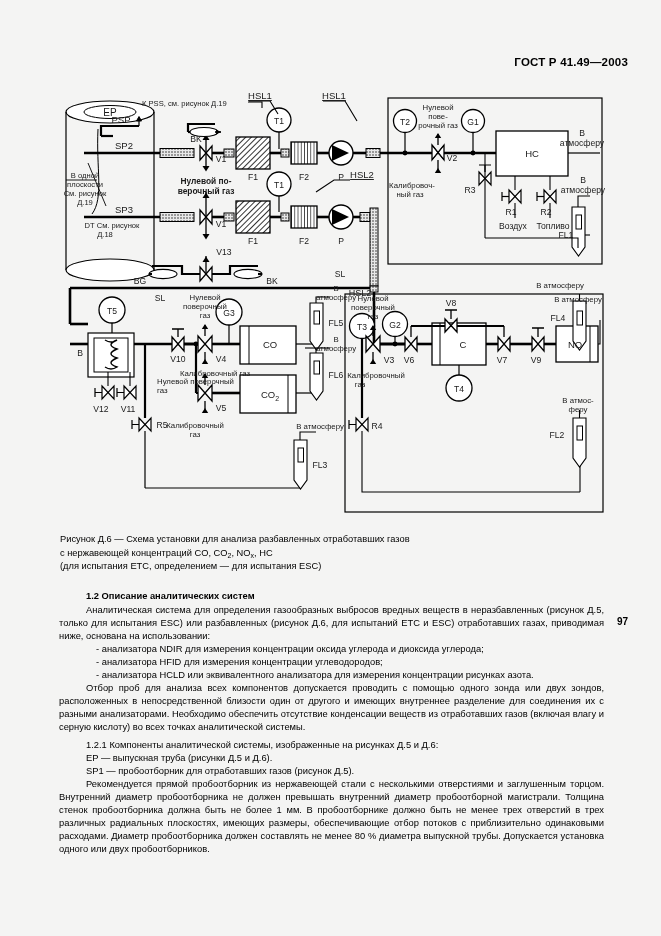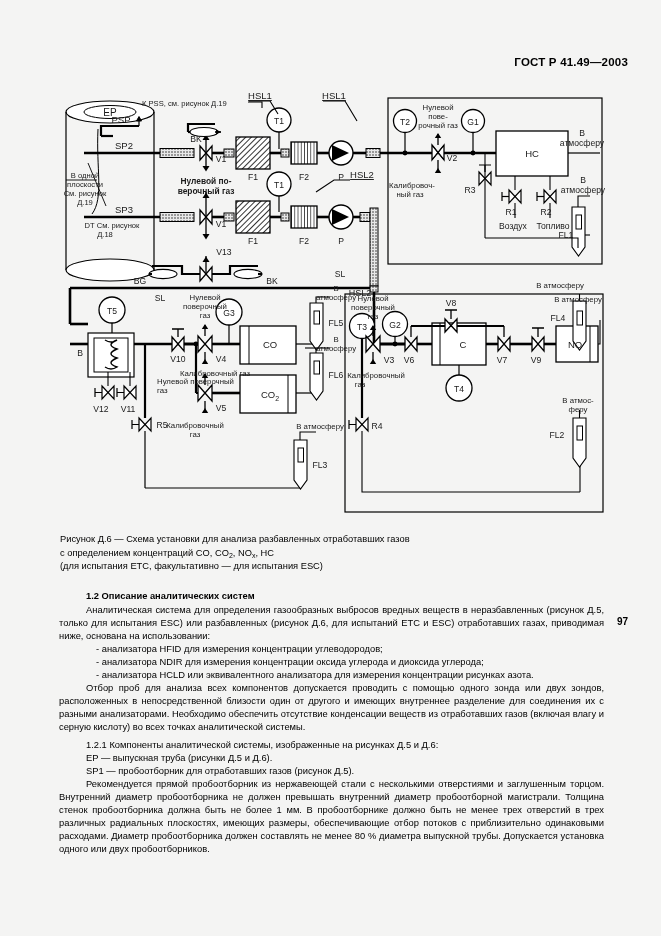--- a/index.html
+++ b/index.html
@@ -548,30 +548,30 @@
       <text x="578" y="214">В атмосферу</text>
       <text x="578" y="315">В атмос-</text>
       <text x="578" y="324">феру</text>
       <text x="560" y="200">В атмосферу</text>
     </g>
   </svg>
   </div>
 
   <div class="caption">
     <div>Рисунок Д.6 — Схема установки для анализа разбавленных отработавших газов</div>
-    <div><span>с определением концентраций CO, CO</span><sub>2</sub><span>, NO</span><sub>x</sub><span>, HC</span></div>
-    <div>(для испытания ETC, факультативно — для испытания ESC)</div>
+    <div><span>с нержавеющей концентраций CO, CO</span><sub>2</sub><span>, NO</span><sub>x</sub><span>, HC</span></div>
+    <div>(для испытания ETC, определением — для испытания ESC)</div>
   </div>
 
   <div class="body">
     <div class="gap"></div>
     <p class="h">1.2 Описание аналитических систем</p>
     <p class="ind">Аналитическая система для определения газообразных выбросов вредных веществ в неразбавленных (рисунок Д.5, только для испытания ESC) или разбавленных (рисунок Д.6, для испытаний ETC и ESC) отработавших газах, приводимая ниже, основана на использовании:</p>
+    <p class="dash">- анализатора NDIR для измерения концентрации оксида углерода и диоксида углерода;</p>
     <p class="dash">- анализатора HFID для измерения концентрации углеводородов;</p>
-    <p class="dash">- анализатора NDIR для измерения концентрации оксида углерода и диоксида углерода;</p>
     <p class="dash">- анализатора HCLD или эквивалентного анализатора для измерения концентрации рисунках азота.</p>
     <p class="ind">Отбор проб для анализа всех компонентов допускается проводить с помощью одного зонда или двух зондов, расположенных в непосредственной близости один от другого и имеющих внутреннее разделение для соединения их с разными анализаторами. Необходимо обеспечить отсутствие конденсации веществ из отработавших газов (включая влагу и серную кислоту) во всех точках аналитической системы.</p>
     <div class="gap2"></div>
     <p class="item">1.2.1 Компоненты аналитической системы, изображенные на рисунках Д.5 и Д.6:</p>
     <p class="item">EP   — выпускная труба (рисунки Д.5 и Д.6).</p>
     <p class="item">SP1 — пробоотборник для отработавших газов (рисунок Д.5).</p>
     <p class="ind">Рекомендуется прямой пробоотборник из нержавеющей стали с несколькими отверстиями и заглушенным торцом. Внутренний диаметр пробоотборника не должен превышать внутренний диаметр пробоотборной магистрали. Толщина стенок пробоотборника должна быть не более 1 мм. В пробоотборнике должно быть не менее трех отверстий в трех различных радиальных плоскостях, имеющих размеры, обеспечивающие отбор потоков с приблизительно одинаковыми расходами. Диаметр пробоотборника должен составлять не менее 80 % диаметра выпускной трубы. Допускается установка одного или двух пробоотборников.</p>
   </div>
 
   <div class="pageno">97</div>

